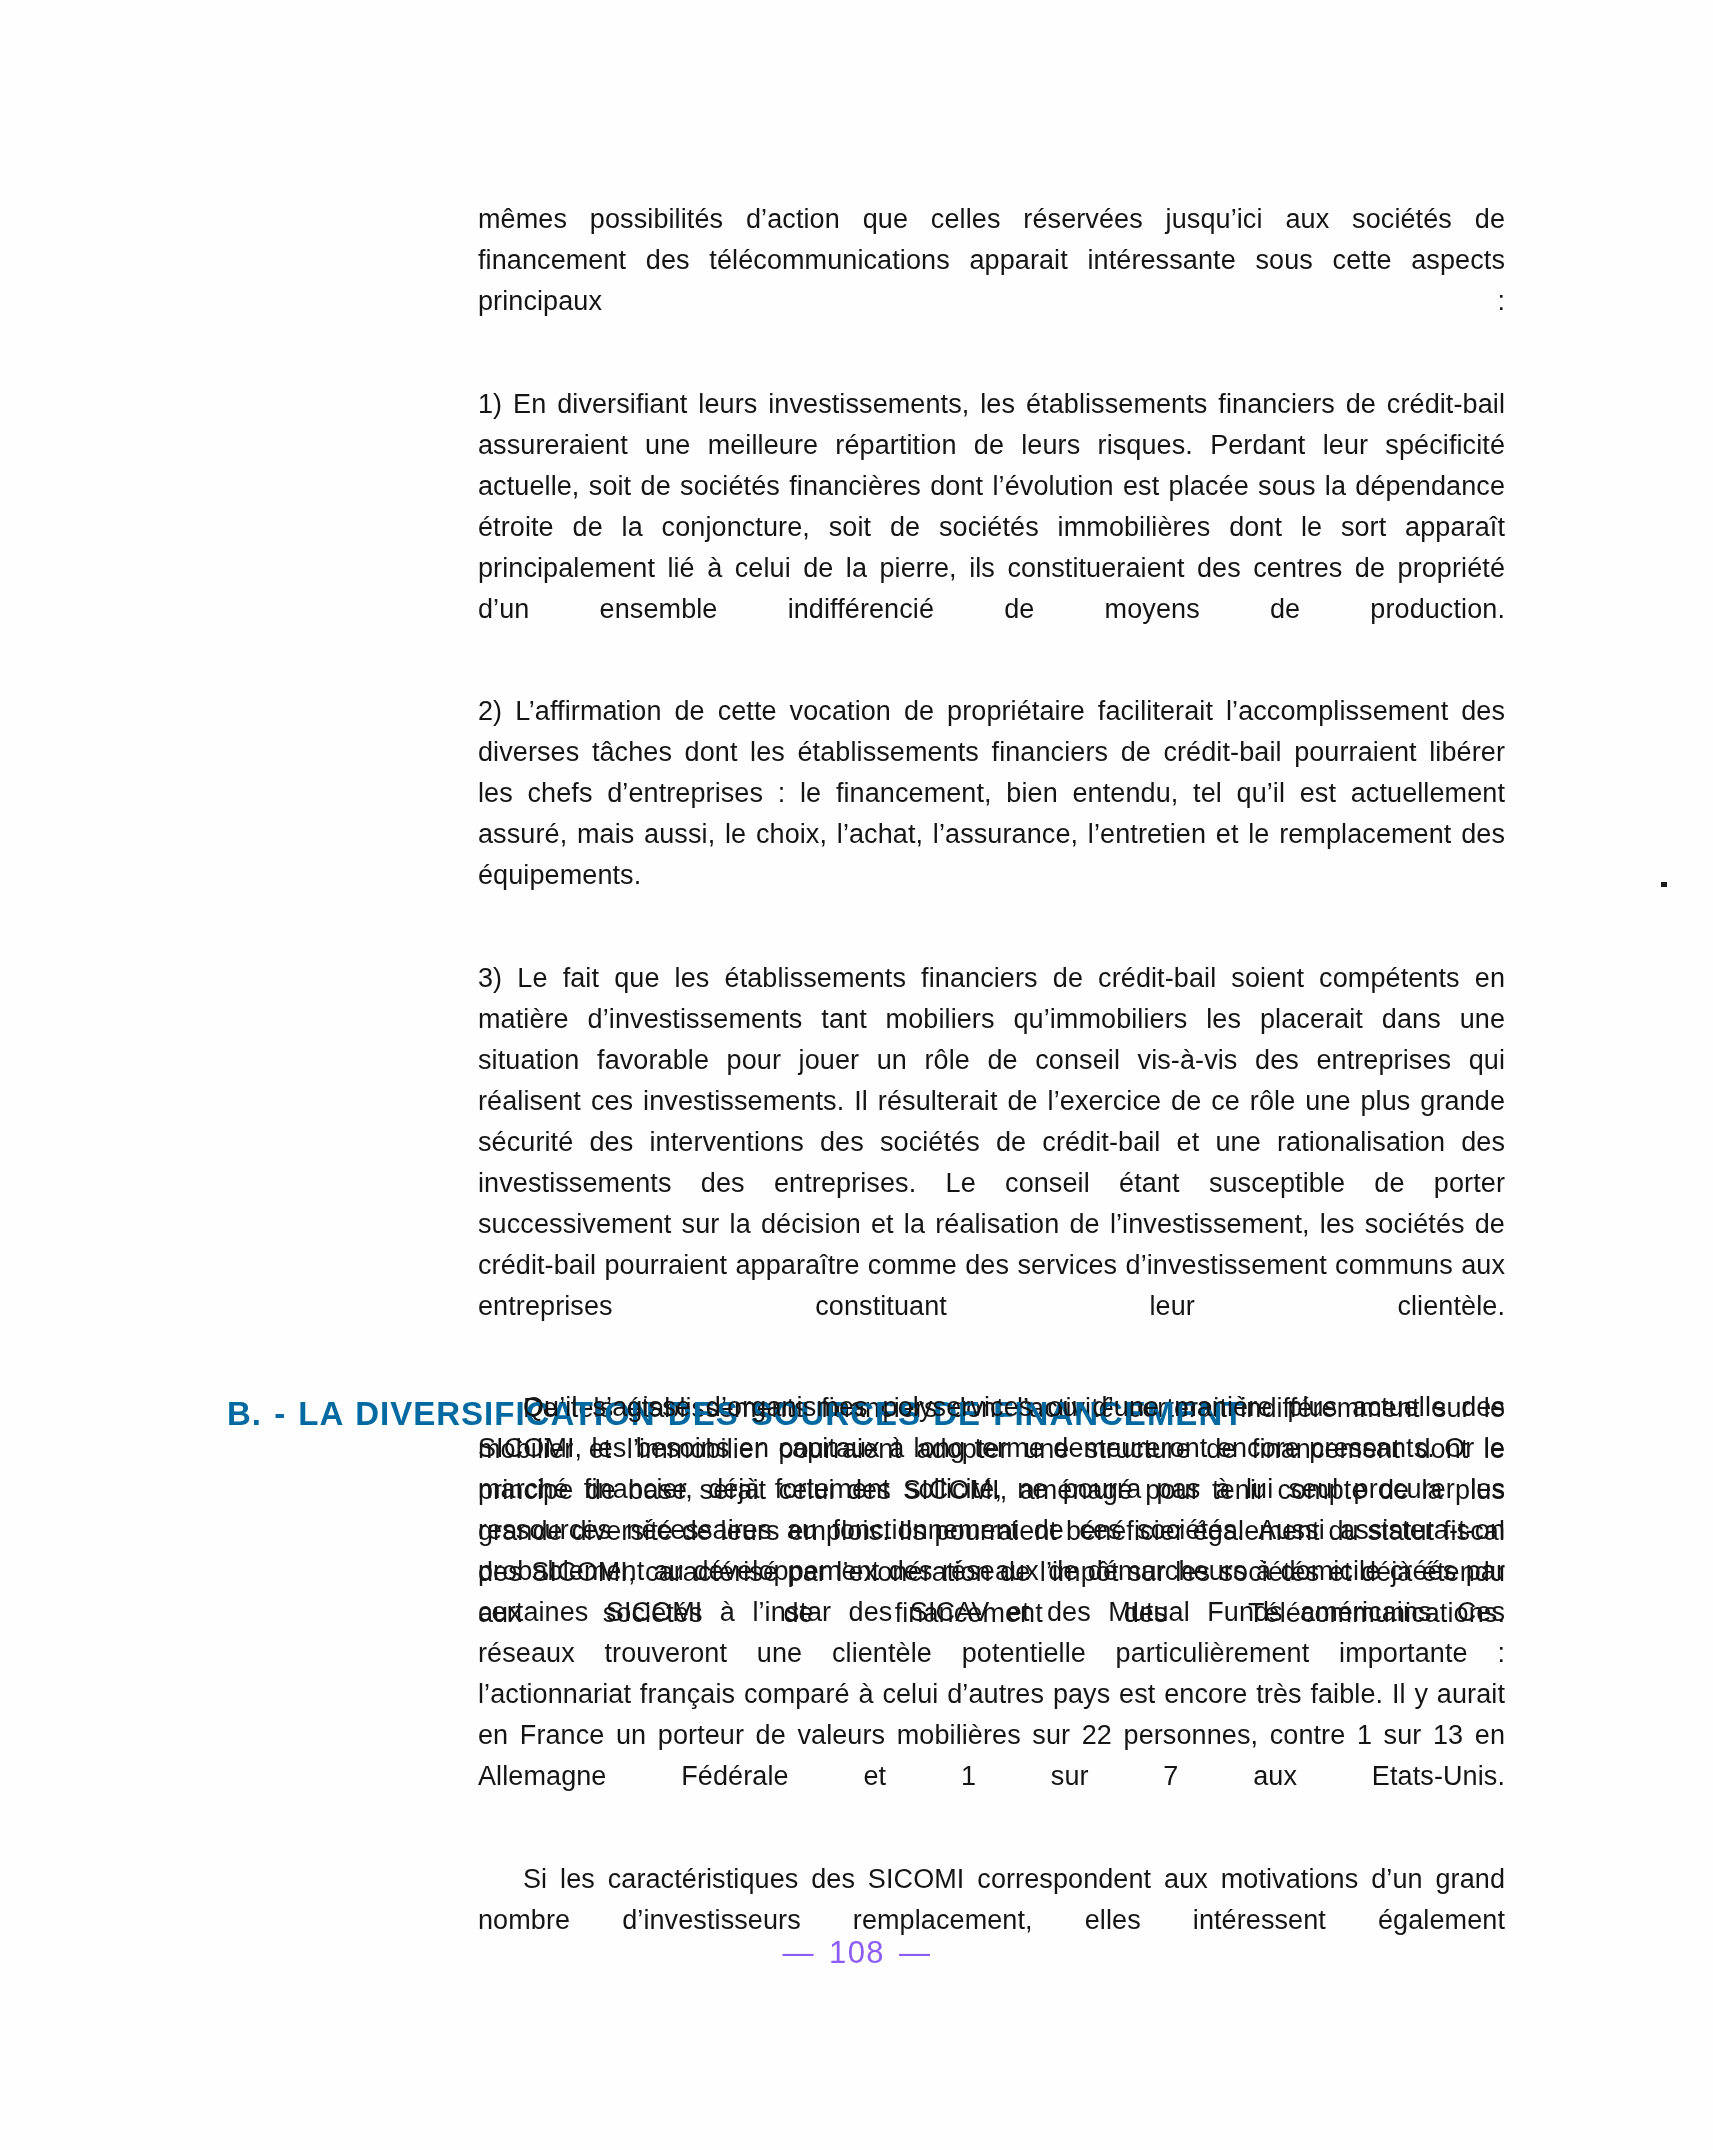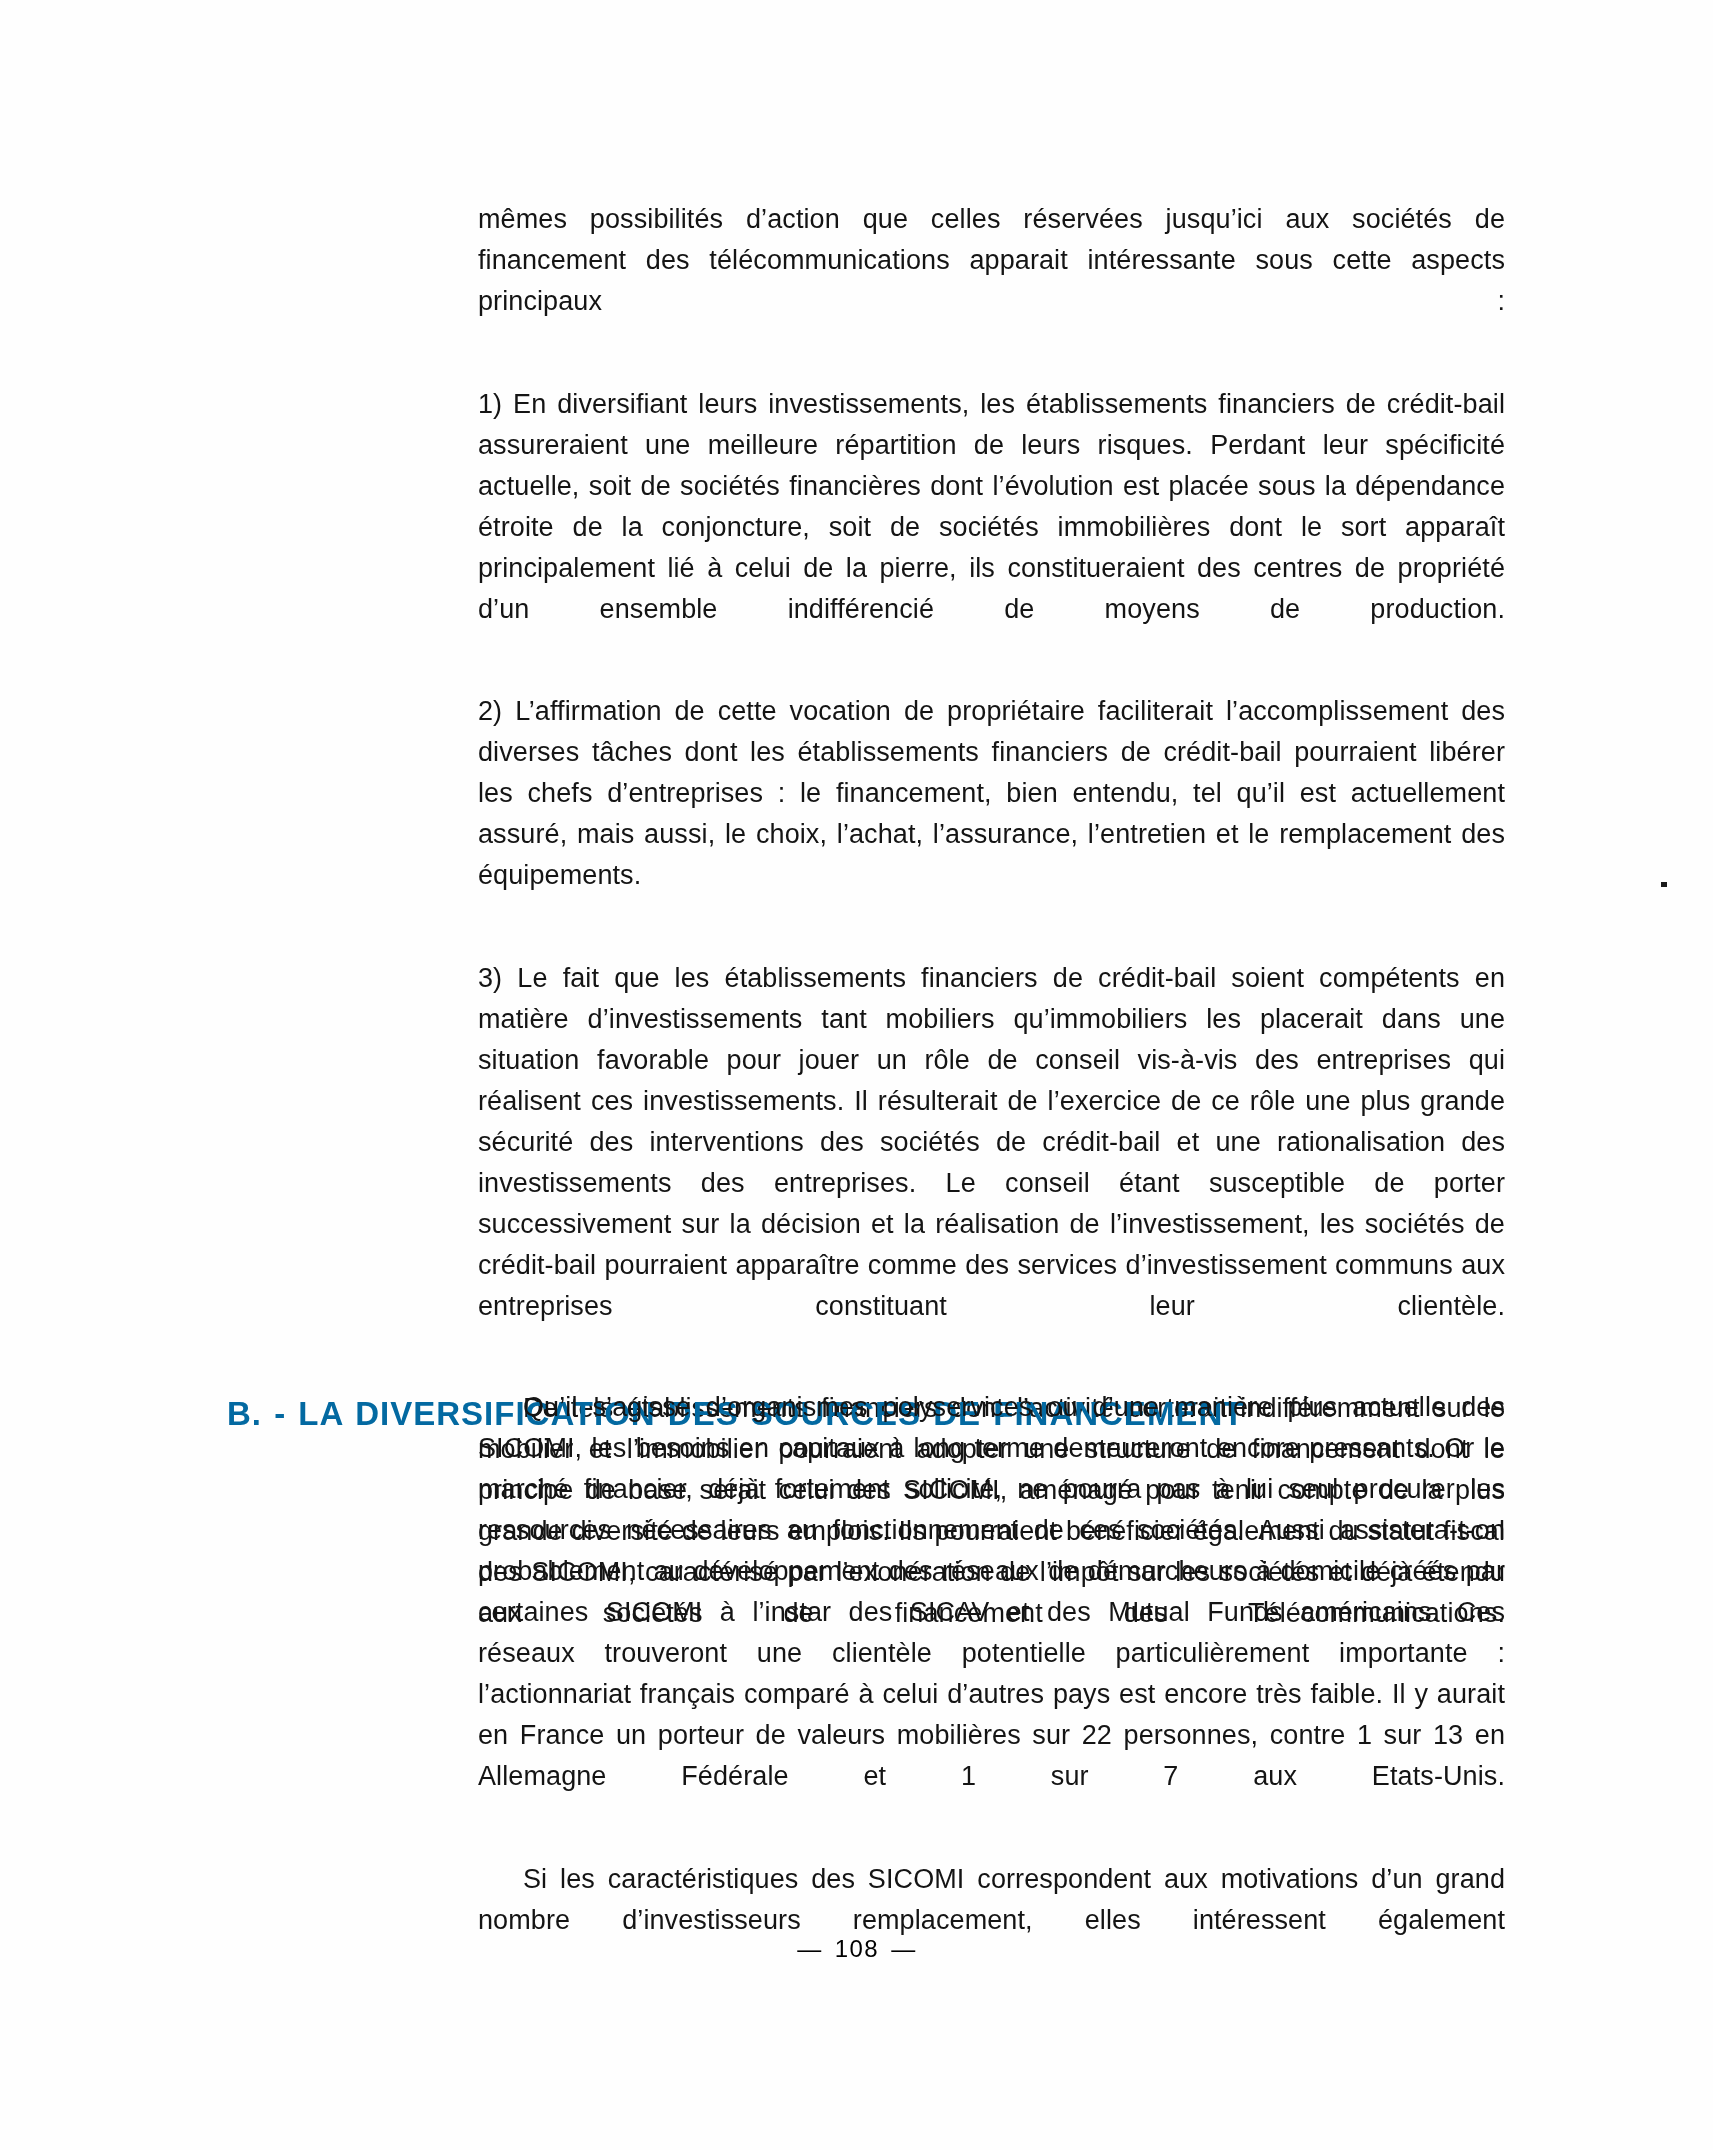--- a/index.html
+++ b/index.html
@@ -75,24 +75,24 @@
     width: 1027px;
   }
 
   
   .folio {
     position: absolute;
     left: 0;
     right: 0;
     top: 1935px;
     text-align: center;
-    font-size: 24px;
+    font-size: 31px;
     letter-spacing: 1.4px;
     word-spacing: 4.1px;
-    color: #000000;
+    color: #8b5cf6;
   }
 
   
   .margin-speck {
     position: absolute;
     left: 1661px;
     top: 882px;
     width: 6.1px;
     height: 4.8px;
     background: #1a1a1a;

